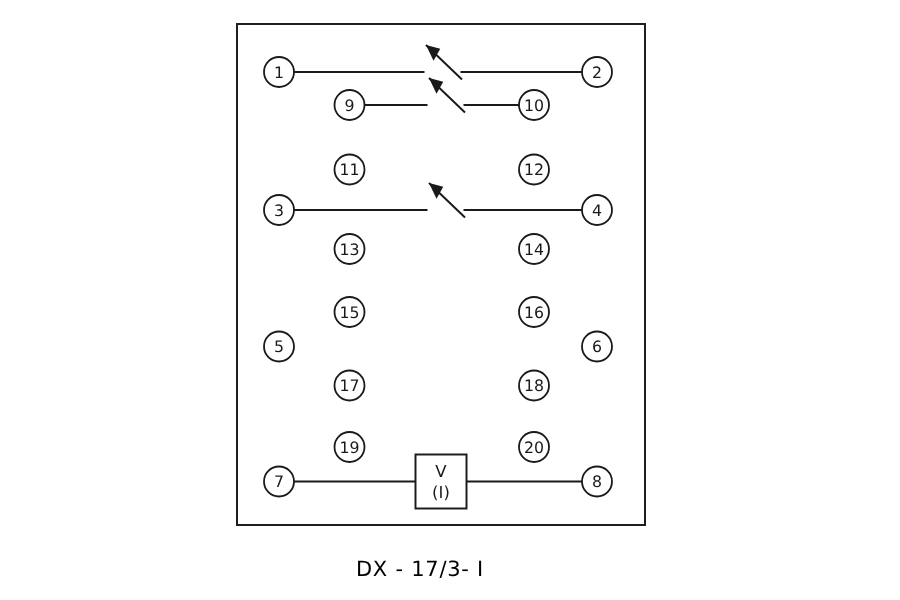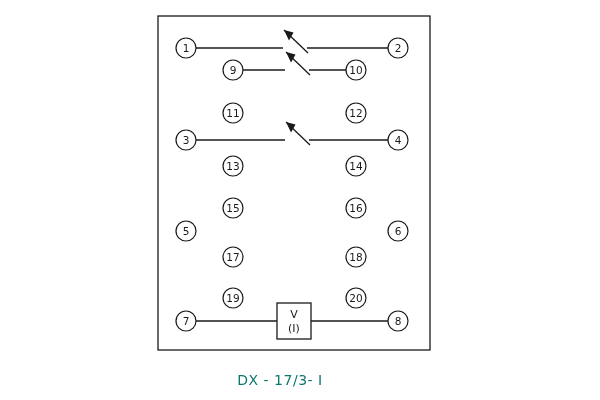--- a/index.html
+++ b/index.html
@@ -24,21 +24,21 @@
     font-family: "DejaVu Sans", "Liberation Sans", sans-serif;
   }
   .caption {
     position: absolute;
     left: 0;
     top: 372px;
     width: 560px;
     text-align: center;
     font-size: 14px;
     letter-spacing: 0.5px;
-    color: #0f766e;
+    color: #000000;
     font-weight: 500;
   }
 </style>
 </head>
 <body>
 
 <div class="stage">
   <svg class="diagram" width="600" height="400" viewBox="0 0 600 400">
       <rect x="158" y="16" width="272" height="334" fill="none" stroke="#1a1a1a" stroke-width="1.3"></rect>
       <line x1="196" y1="48" x2="283" y2="48" stroke="#1a1a1a" stroke-width="1.3"></line>

